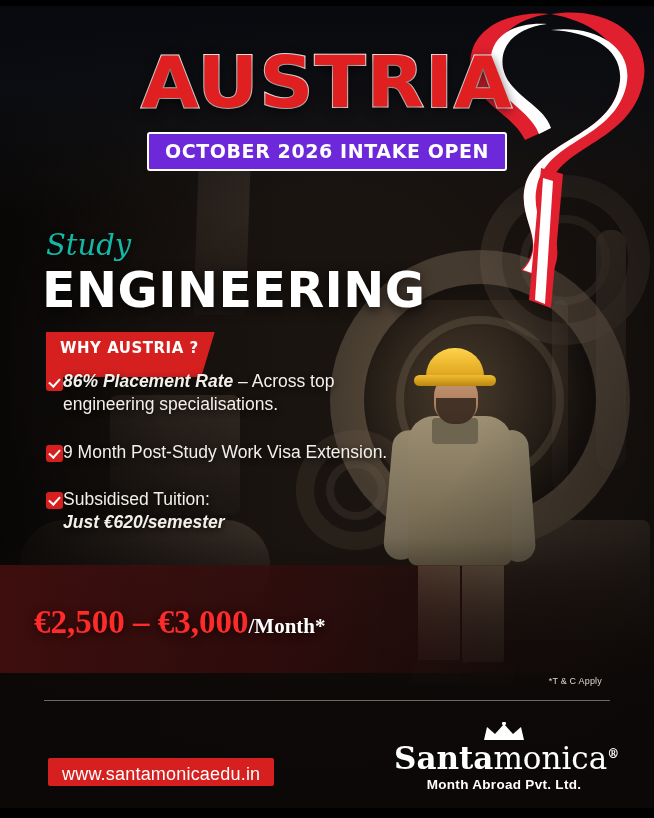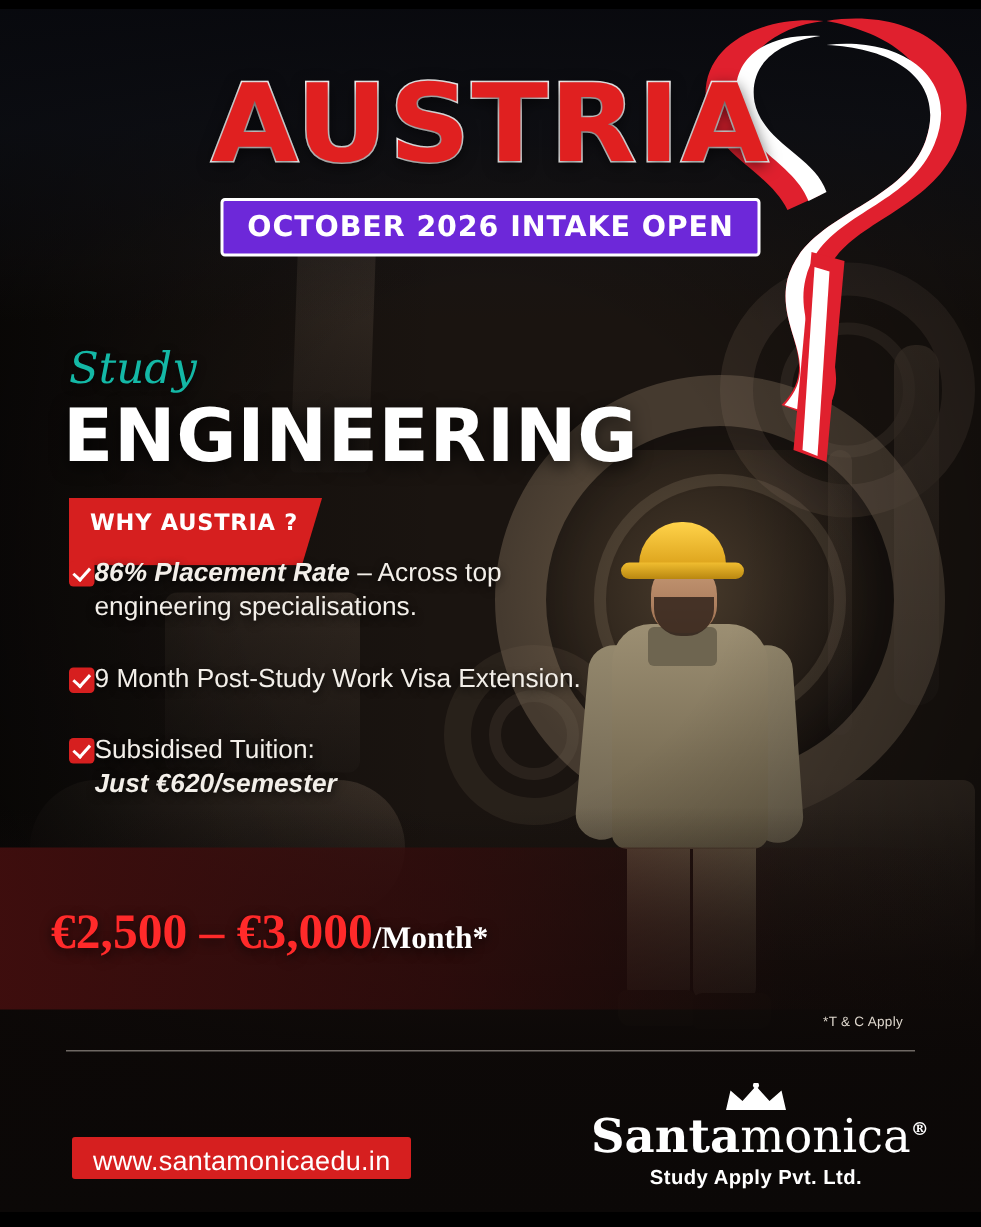--- a/index.html
+++ b/index.html
@@ -444,18 +444,18 @@
   <div class="logo">
     <div class="logo-crown">
       <svg width="46" height="20" viewBox="0 0 46 20">
         <path d="M3 18 L6 5 L14 12 L23 2 L32 12 L40 5 L43 18 Z" fill="#ffffff"></path>
         <circle cx="23" cy="1.5" r="2" fill="#ffffff"></circle>
       </svg>
     </div>
     <div class="logo-name">
       <span>Santa</span><span class="thin">monica</span><span class="logo-reg">®</span>
     </div>
-    <div class="logo-sub">Study Apply Pvt. Ltd.</div>
+    <div class="logo-sub">Month Abroad Pvt. Ltd.</div>
   </div>
 
   <div class="bezel-top"></div>
   <div class="bezel-bottom"></div>
 </div>
 
 </body></html>

